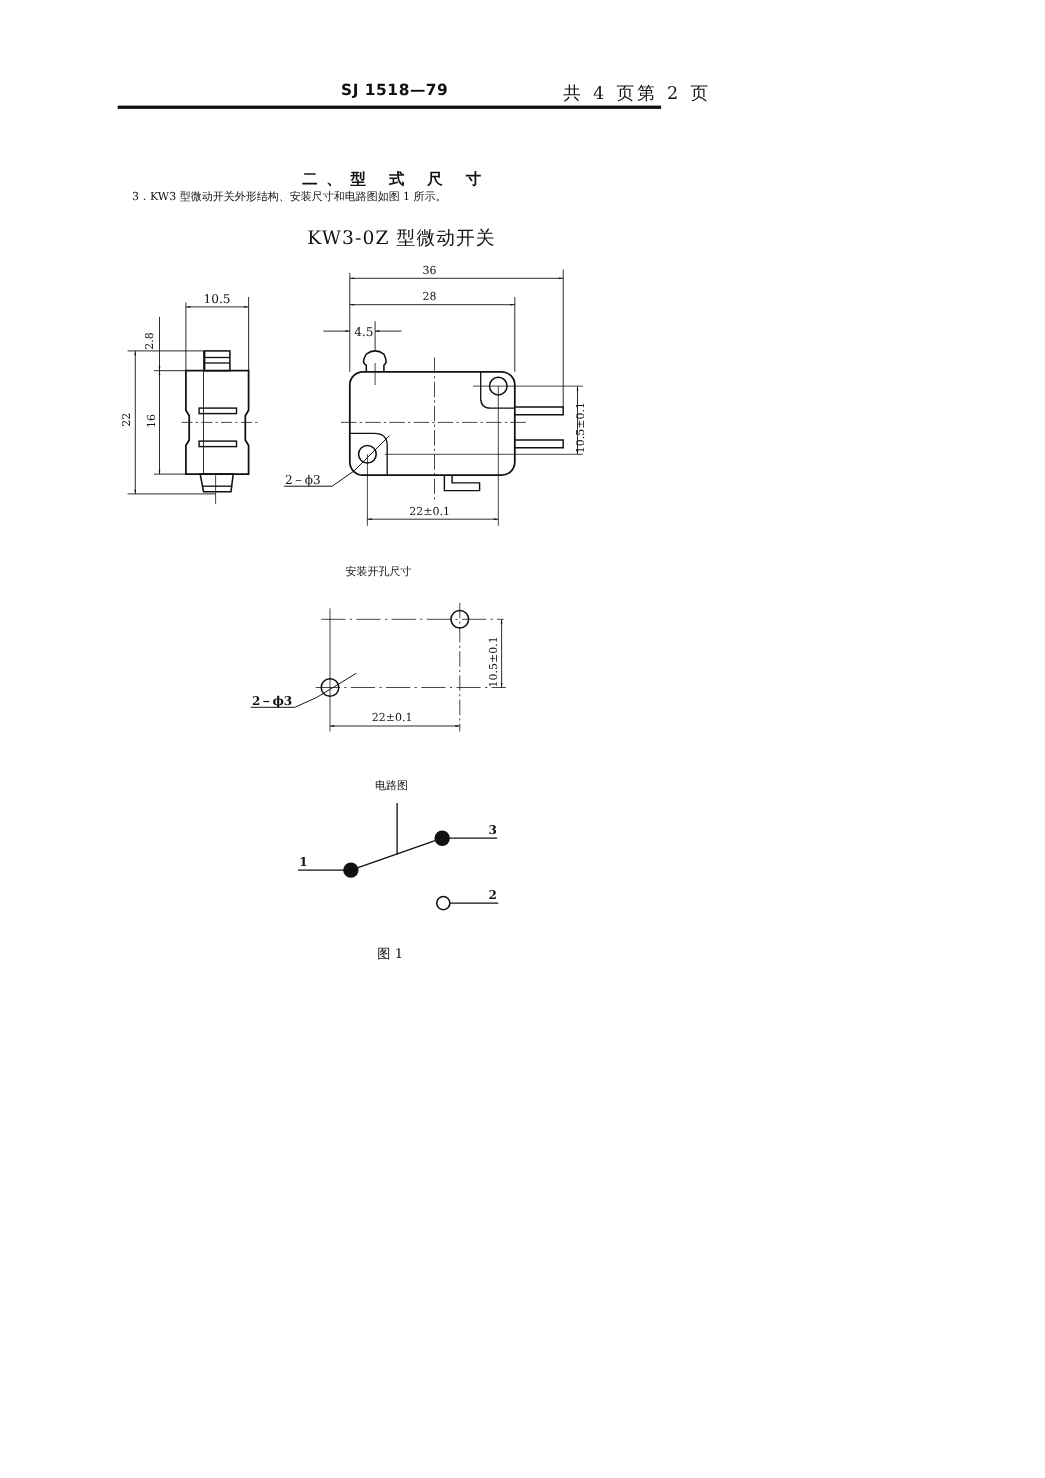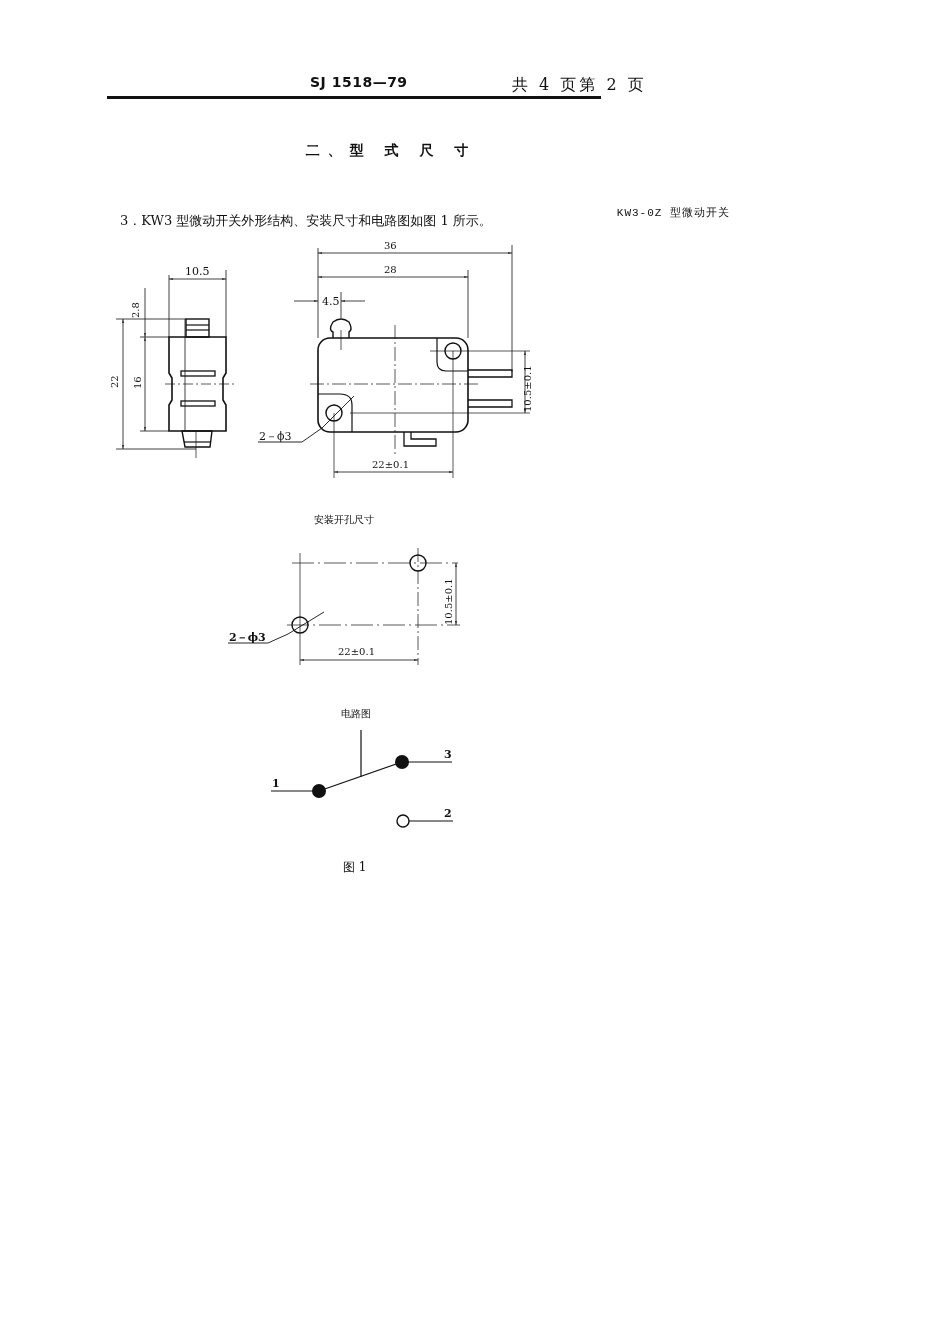--- a/index.html
+++ b/index.html
@@ -2,23 +2,23 @@
 <html><head>
 <meta charset="utf-8">
 <style>
   html, body { margin:0; padding:0; background:#ffffff; }
   body { width:950px; height:1344px; position:relative; overflow:hidden;
          font-family:"DejaVu Serif", serif; color:#111; }
   .abs { position:absolute; }
   .hdr-code { left:310px; top:74px; font-family:"DejaVu Sans", sans-serif; font-weight:bold; font-size:14px; letter-spacing:0.5px;text-align:right; }
   .hdr-page { left:512px; top:75px; font-size:16px; letter-spacing:3px; }
   .hdr-rule { left:107px; top:96px; width:494px; height:3px; background:#111; }
-  .sec-title { left:0; width:720px; top:142px; text-align:center; font-family:"DejaVu Sans", sans-serif; font-weight:bold; font-size:14px; letter-spacing:8px;padding-left:31px; }
-  .para { left:120px; top:172px; font-size:13px;margin-top:40px; }
-  .fig-title { left:0; width:730px; top:205px; text-align:right; font-size:11px; letter-spacing:1px;font-family:Liberation Mono, monospace; }
+  .sec-title { left:0; width:720px; top:154px; text-align:center; font-family:"DejaVu Sans", sans-serif; font-weight:bold; font-size:14px; letter-spacing:8px; }
+  .para { left:120px; top:172px; font-size:10px; }
+  .fig-title { left:0; width:730px; top:205px; text-align:center; font-size:17px; letter-spacing:1px; }
   svg.drw { position:absolute; left:0; top:0; }
   svg text { font-family:"DejaVu Serif", serif; fill:#111; }
 </style>
 </head>
 <body>
 
 <div class="abs hdr-code">SJ 1518—79</div>
 <div class="abs hdr-page">共 4 页第 2 页</div>
 <div class="abs hdr-rule"></div>
 

